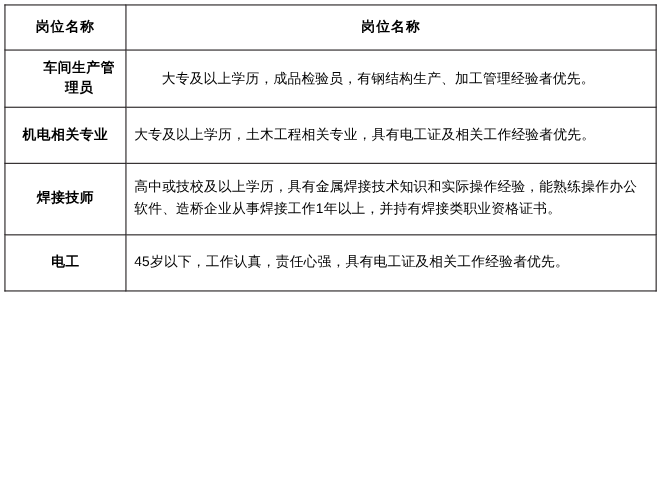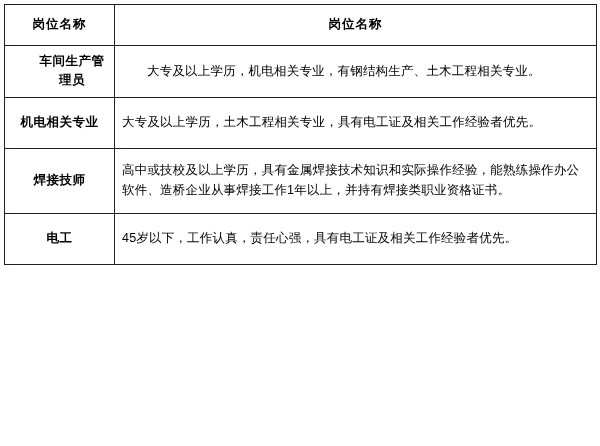--- a/index.html
+++ b/index.html
@@ -79,21 +79,21 @@
     </colgroup>
     <thead>
       <tr>
         <th class="head-name">岗位名称</th>
         <th class="head-req">岗位名称</th>
       </tr>
     </thead>
     <tbody>
       <tr class="r0">
         <td class="cell-name">车间生产管理员</td>
-        <td class="cell-req">大专及以上学历，机电相关专业，有钢结构生产、土木工程相关专业。</td>
+        <td class="cell-req">大专及以上学历，成品检验员，有钢结构生产、加工管理经验者优先。</td>
       </tr>
       <tr class="r1">
         <td class="cell-name">机电相关专业</td>
         <td class="cell-req">大专及以上学历，土木工程相关专业，具有电工证及相关工作经验者优先。</td>
       </tr>
       <tr class="r3">
         <td class="cell-name">焊接技师</td>
         <td class="cell-req">高中或技校及以上学历，具有金属焊接技术知识和实际操作经验，能熟练操作办公软件、造桥企业从事焊接工作1年以上，并持有焊接类职业资格证书。</td>
       </tr>
       <tr class="r4">

